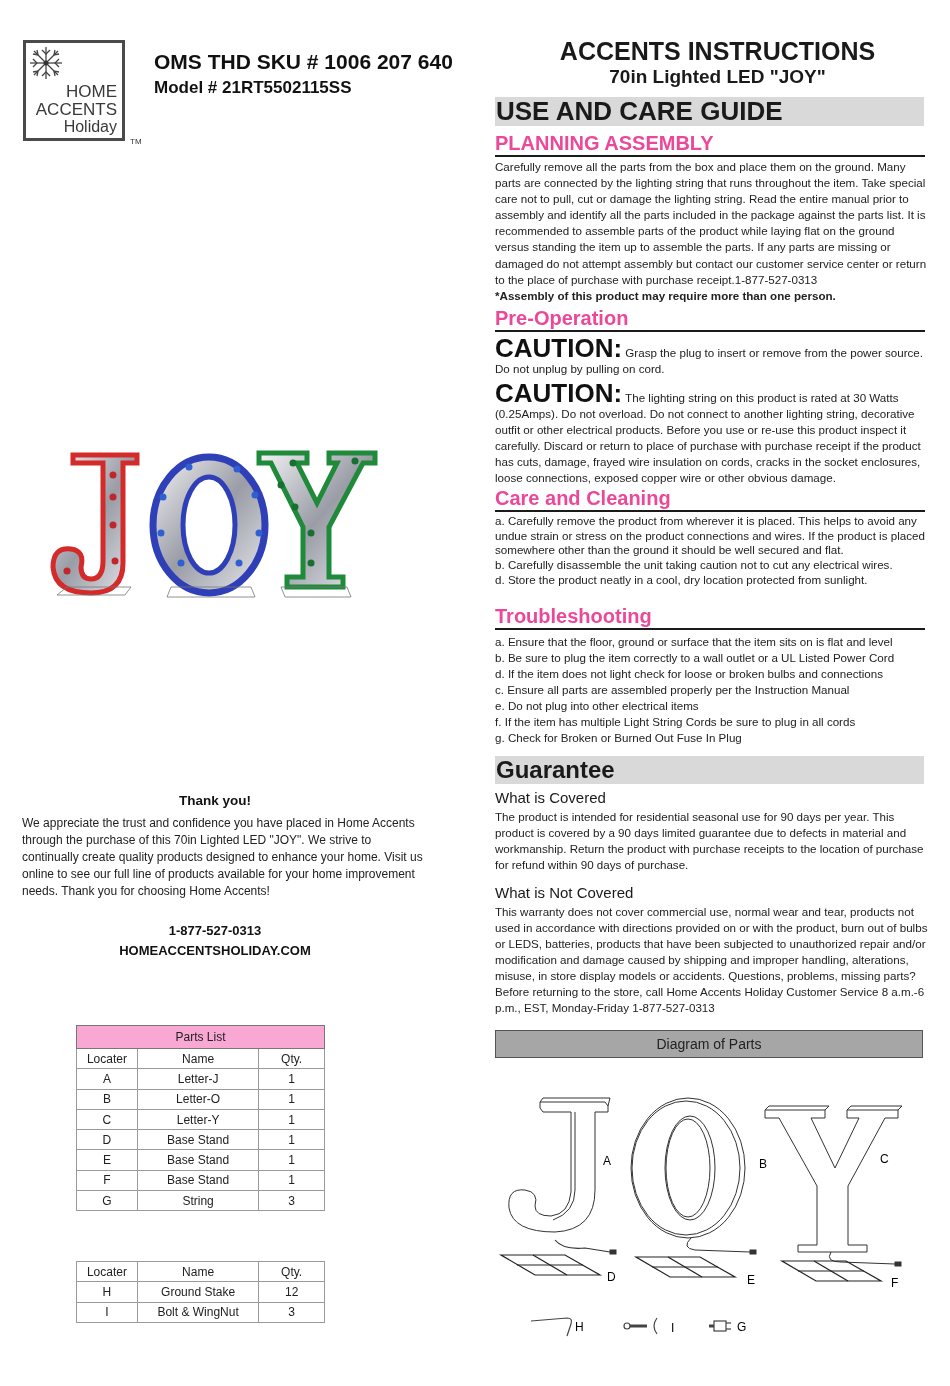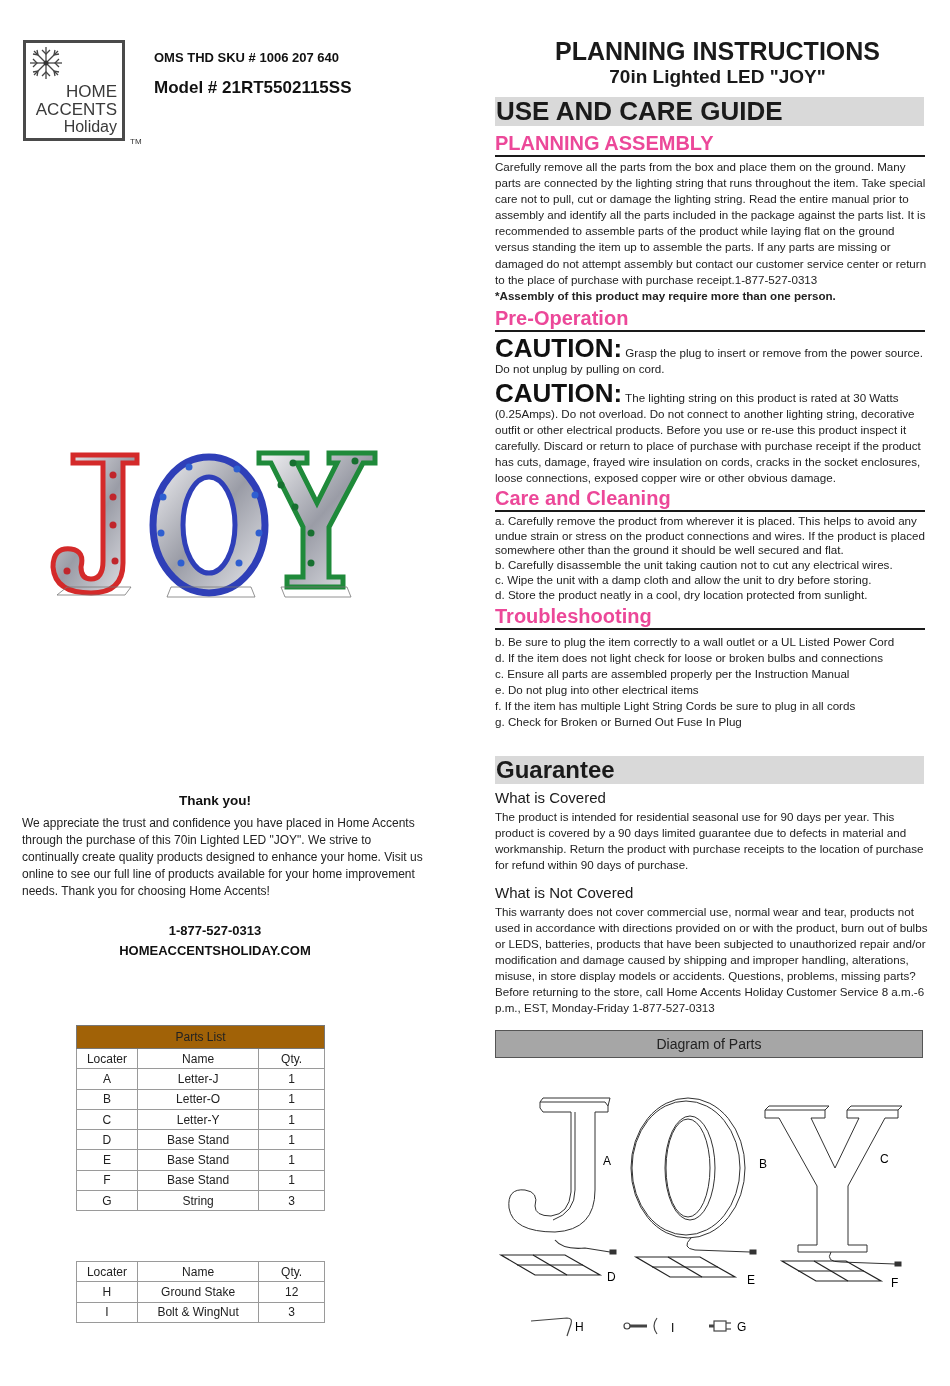--- a/index.html
+++ b/index.html
@@ -10,36 +10,36 @@
 
     
     .logo { left: 23px; top: 40px; width: 102px; height: 101px; border: 3px solid #4a4a4a; background: #fff; }
     .logo .snow { position: absolute; left: 2px; top: 2px; width: 40px; height: 40px; }
     .logo .lt { position: absolute; right: 5px; text-align: right; color: #3a3a3a; font-family: "Liberation Sans", sans-serif; line-height: 1; }
     .logo .l1 { top: 40px; font-size: 17px; }
     .logo .l2 { top: 58px; font-size: 17px; }
     .logo .l3 { top: 76px; font-size: 16px; }
     .tm { left: 130px; top: 137px; font-size: 8px; color: #333; }
 
-    .sku { left: 154px; top: 50px; font-size: 13px; font-weight: bold; color: #111; }
+    .sku { left: 154px; top: 50px; font-size: 21px; font-weight: bold; color: #111; }
     .model { left: 154px; top: 78px; font-size: 17px; font-weight: bold; color: #111; }
 
     
     .joy-photo { left: 45px; top: 445px; width: 345px; height: 160px; }
 
     
     .thanks-title { left: 0; width: 430px; top: 793px; text-align: center; font-size: 13.5px; font-weight: bold; color: #111; }
     .thanks-body { left: 22px; top: 815px; width: 405px; font-size: 12px; line-height: 17px; color: #222; }
     .contact { left: 0; width: 430px; text-align: center; font-size: 13px; font-weight: bold; color: #111; }
     .phone { top: 923px; }
     .website { top: 943px; }
 
     
     table.parts { border-collapse: collapse; font-size: 12px; color: #222; }
-    table.parts th.cap { background: #a16207; font-weight: normal; height: 23px; border: 1px solid #777; text-align: center; }
+    table.parts th.cap { background: #f9a8d4; font-weight: normal; height: 23px; border: 1px solid #777; text-align: center; }
     table.parts td { border: 1px solid #9a9a9a; text-align: center; height: 20.3px; }
     table.parts td.c1 { width: 61px; }
     table.parts td.c2 { width: 122px; }
     table.parts td.c3 { width: 66px; }
     .parts-tbl { left: 76px; top: 1025px; width: 249px; }
     .hw-tbl { left: 76px; top: 1261px; width: 249px; }
 
     
     .h-assembly { left: 495px; width: 445px; top: 37px; text-align: center; font-size: 25px; font-weight: bold; color: #1a1a1a; }
     .h-product { left: 495px; width: 445px; top: 66px; text-align: center; font-size: 19px; font-weight: bold; color: #1a1a1a; }
@@ -217,43 +217,43 @@
     <td>12</td>
   </tr>
   <tr>
     <td>I</td>
     <td>Bolt &amp; WingNut</td>
     <td>3</td>
   </tr>
 </tbody>
   </table>
 
-<div class="abs h-assembly">PLANNING INSTRUCTIONS</div>
+<div class="abs h-assembly">ACCENTS INSTRUCTIONS</div>
 <div class="abs h-product">70in Lighted LED "JOY"</div>
 
 <div class="abs band band-guide">USE AND CARE GUIDE</div>
 
 <div class="abs sec-h sec-plan">PLANNING ASSEMBLY</div>
 <div class="abs para p-plan">Carefully remove all the parts from the box and place them on the ground. Many parts are connected by the lighting string that runs throughout the item. Take special care not to pull, cut or damage the lighting string. Read the entire manual prior to assembly and identify all the parts included in the package against the parts list. It is recommended to assemble parts of the product while laying flat on the ground versus standing the item up to assemble the parts. If any parts are missing or damaged do not attempt assembly but contact our customer service center or return to the place of purchase with purchase receipt.1-877-527-0313</div>
 <div class="abs para p-note">*Assembly of this product may require more than one person.</div>
 
 <div class="abs sec-h sec-preop">Pre-Operation</div>
 <div class="abs caution c1"><b>CAUTION:</b><span> Grasp the plug to insert or remove from the power source. Do not unplug by pulling on cord.</span></div>
 <div class="abs caution c2"><b>CAUTION:</b><span> The lighting string on this product is rated at 30 Watts (0.25Amps). Do not overload. Do not connect to another lighting string, decorative outfit or other electrical products. Before you use or re-use this product inspect it carefully. Discard or return to place of purchase with purchase receipt if the product has cuts, damage, frayed wire insulation on cords, cracks in the socket enclosures, loose connections, exposed copper wire or other obvious damage.</span></div>
 
 <div class="abs sec-h sec-care">Care and Cleaning</div>
 <div class="abs list list-care">
   <div>a. Carefully remove the product from wherever it is placed. This helps to avoid any undue strain or stress on the product connections and wires. If the product is placed somewhere other than the ground it should be well secured and flat.</div>
   <div>b. Carefully disassemble the unit taking caution not to cut any electrical wires.</div>
-  <div>c. Wipe the unit with a damp cloth and allow the unit to dry before storing.</div>
   <div>d. Store the product neatly in a cool, dry location protected from sunlight.</div>
 </div>
 
 <div class="abs sec-h sec-trouble">Troubleshooting</div>
 <div class="abs list list-trouble">
+  <div>a. Ensure that the floor, ground or surface that the item sits on is flat and level</div>
   <div>b. Be sure to plug the item correctly to a wall outlet or a UL Listed Power Cord</div>
   <div>d. If the item does not light check for loose or broken bulbs and connections</div>
   <div>c. Ensure all parts are assembled properly per the Instruction Manual</div>
   <div>e. Do not plug into other electrical items</div>
   <div>f. If the item has multiple Light String Cords be sure to plug in all cords</div>
   <div>g. Check for Broken or Burned Out Fuse In Plug</div>
 </div>
 
 <div class="abs band band-guarantee">Guarantee</div>
 <div class="abs sub-h sub-covered">What is Covered</div>

